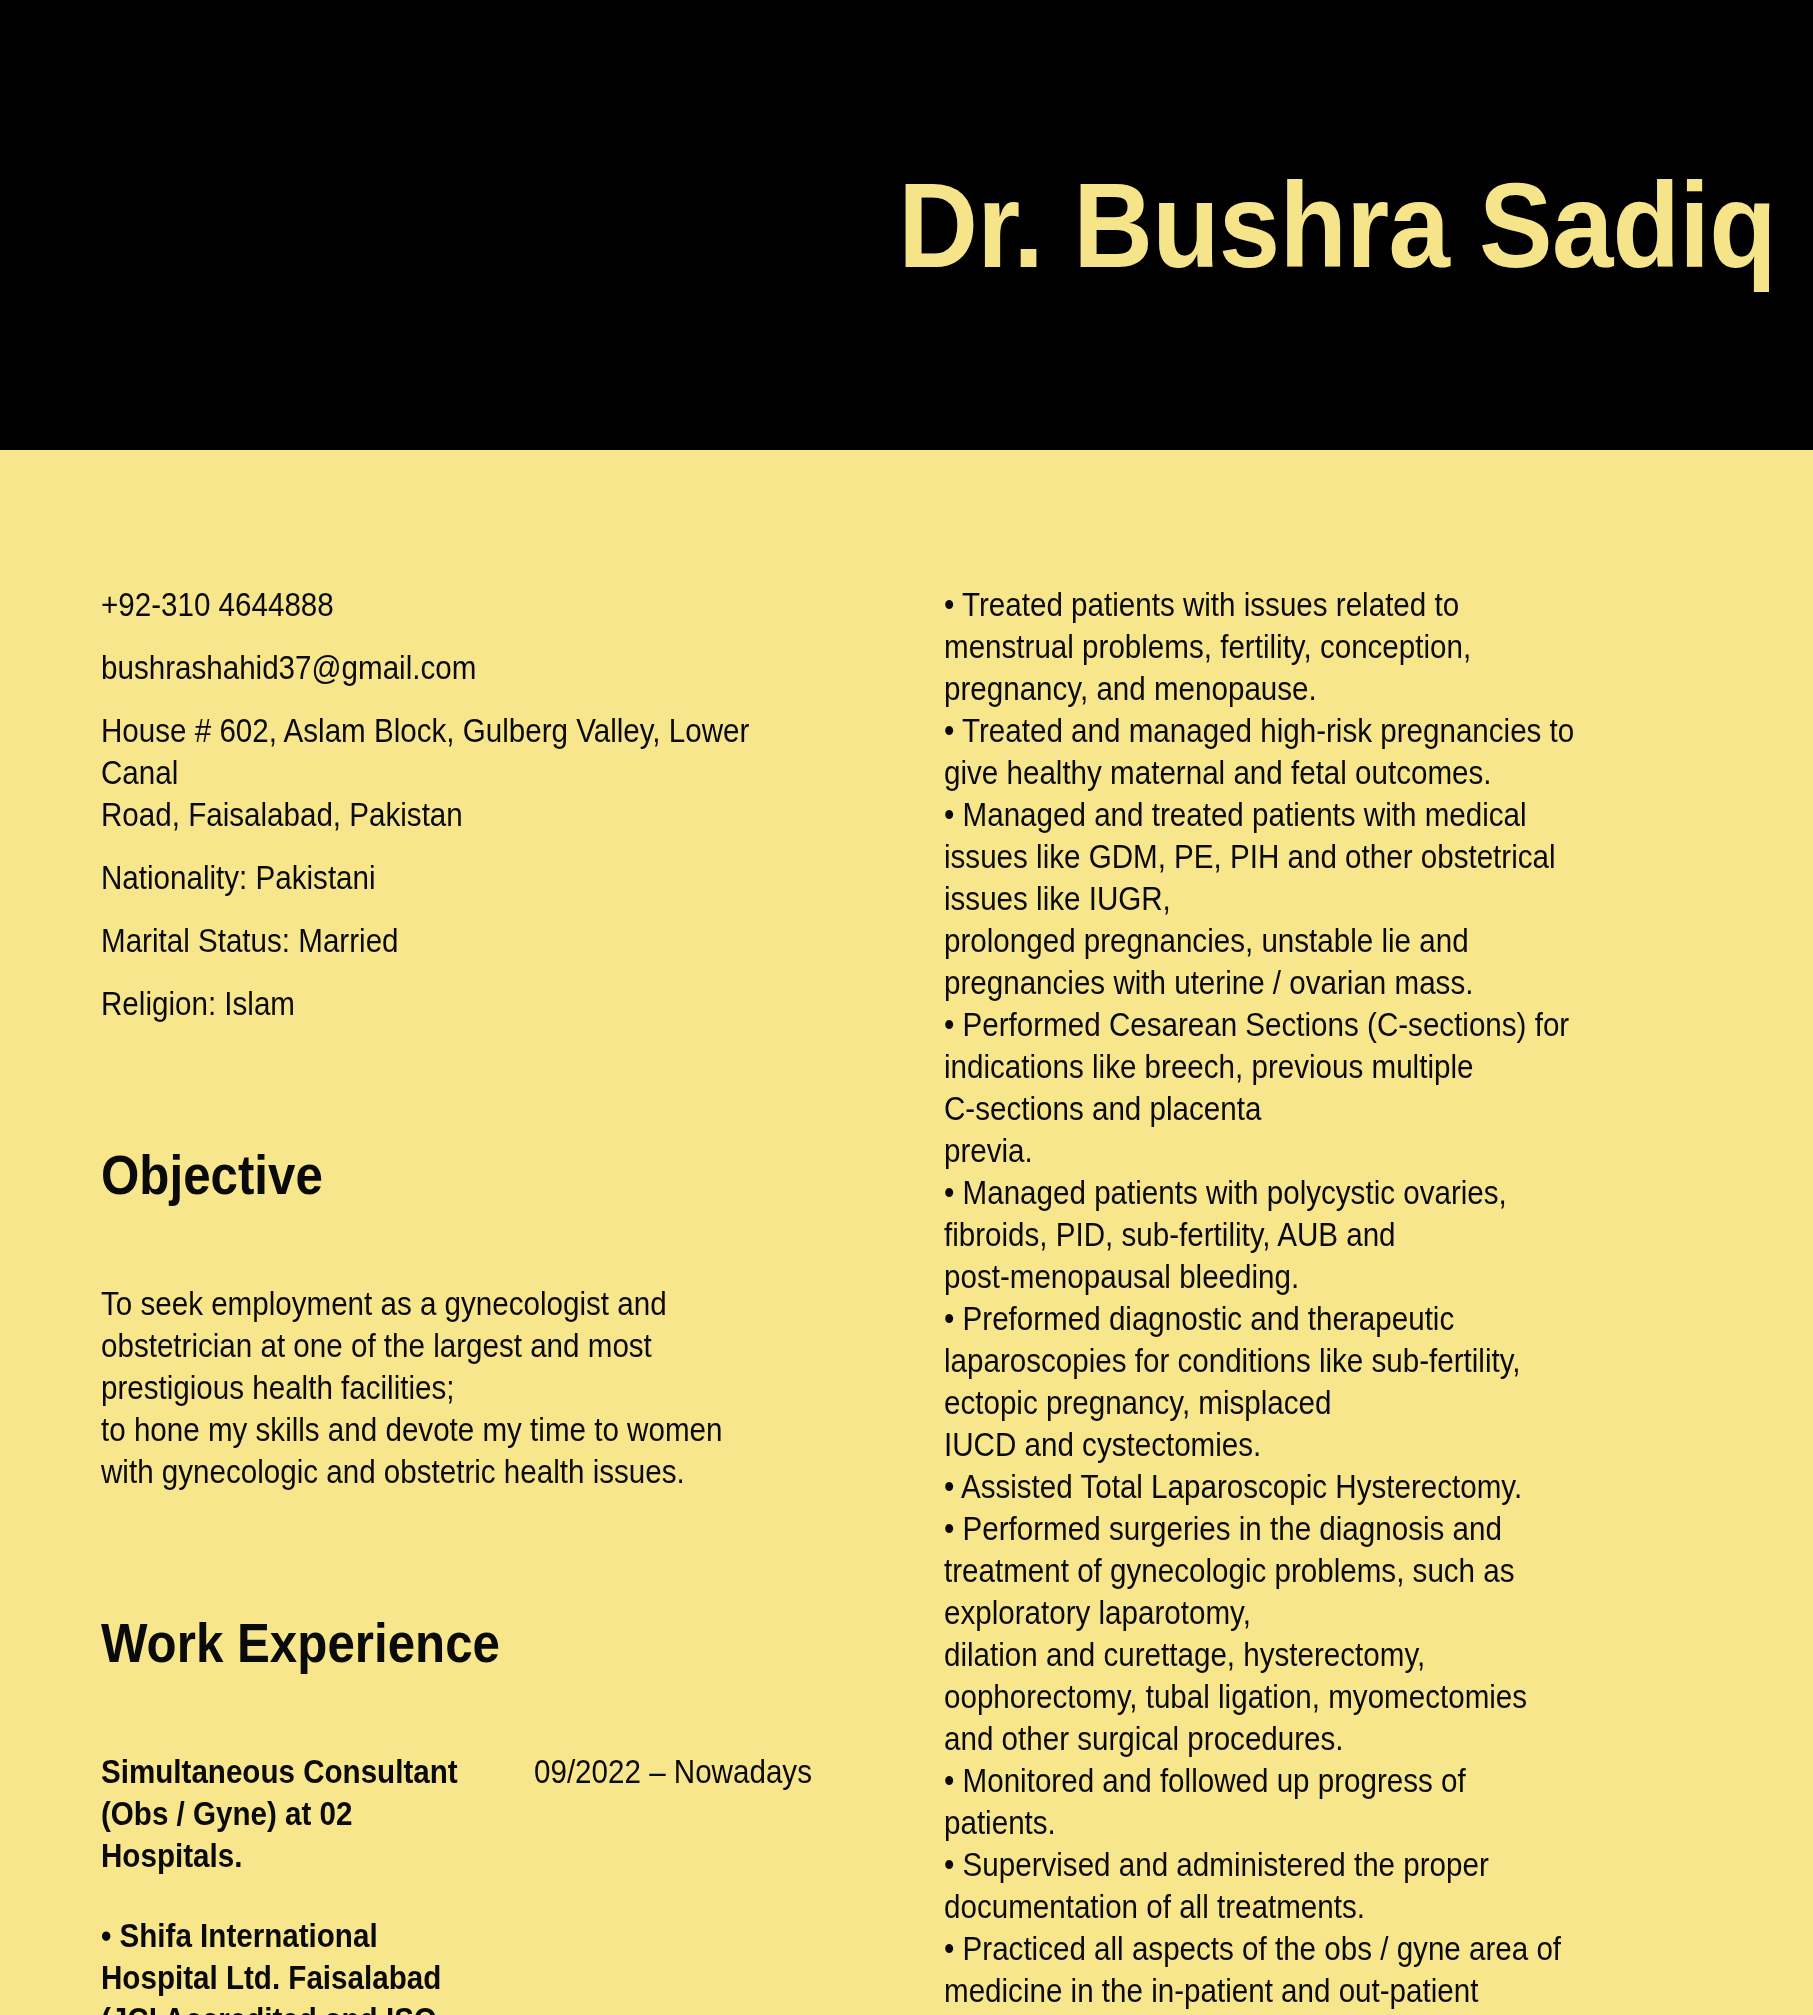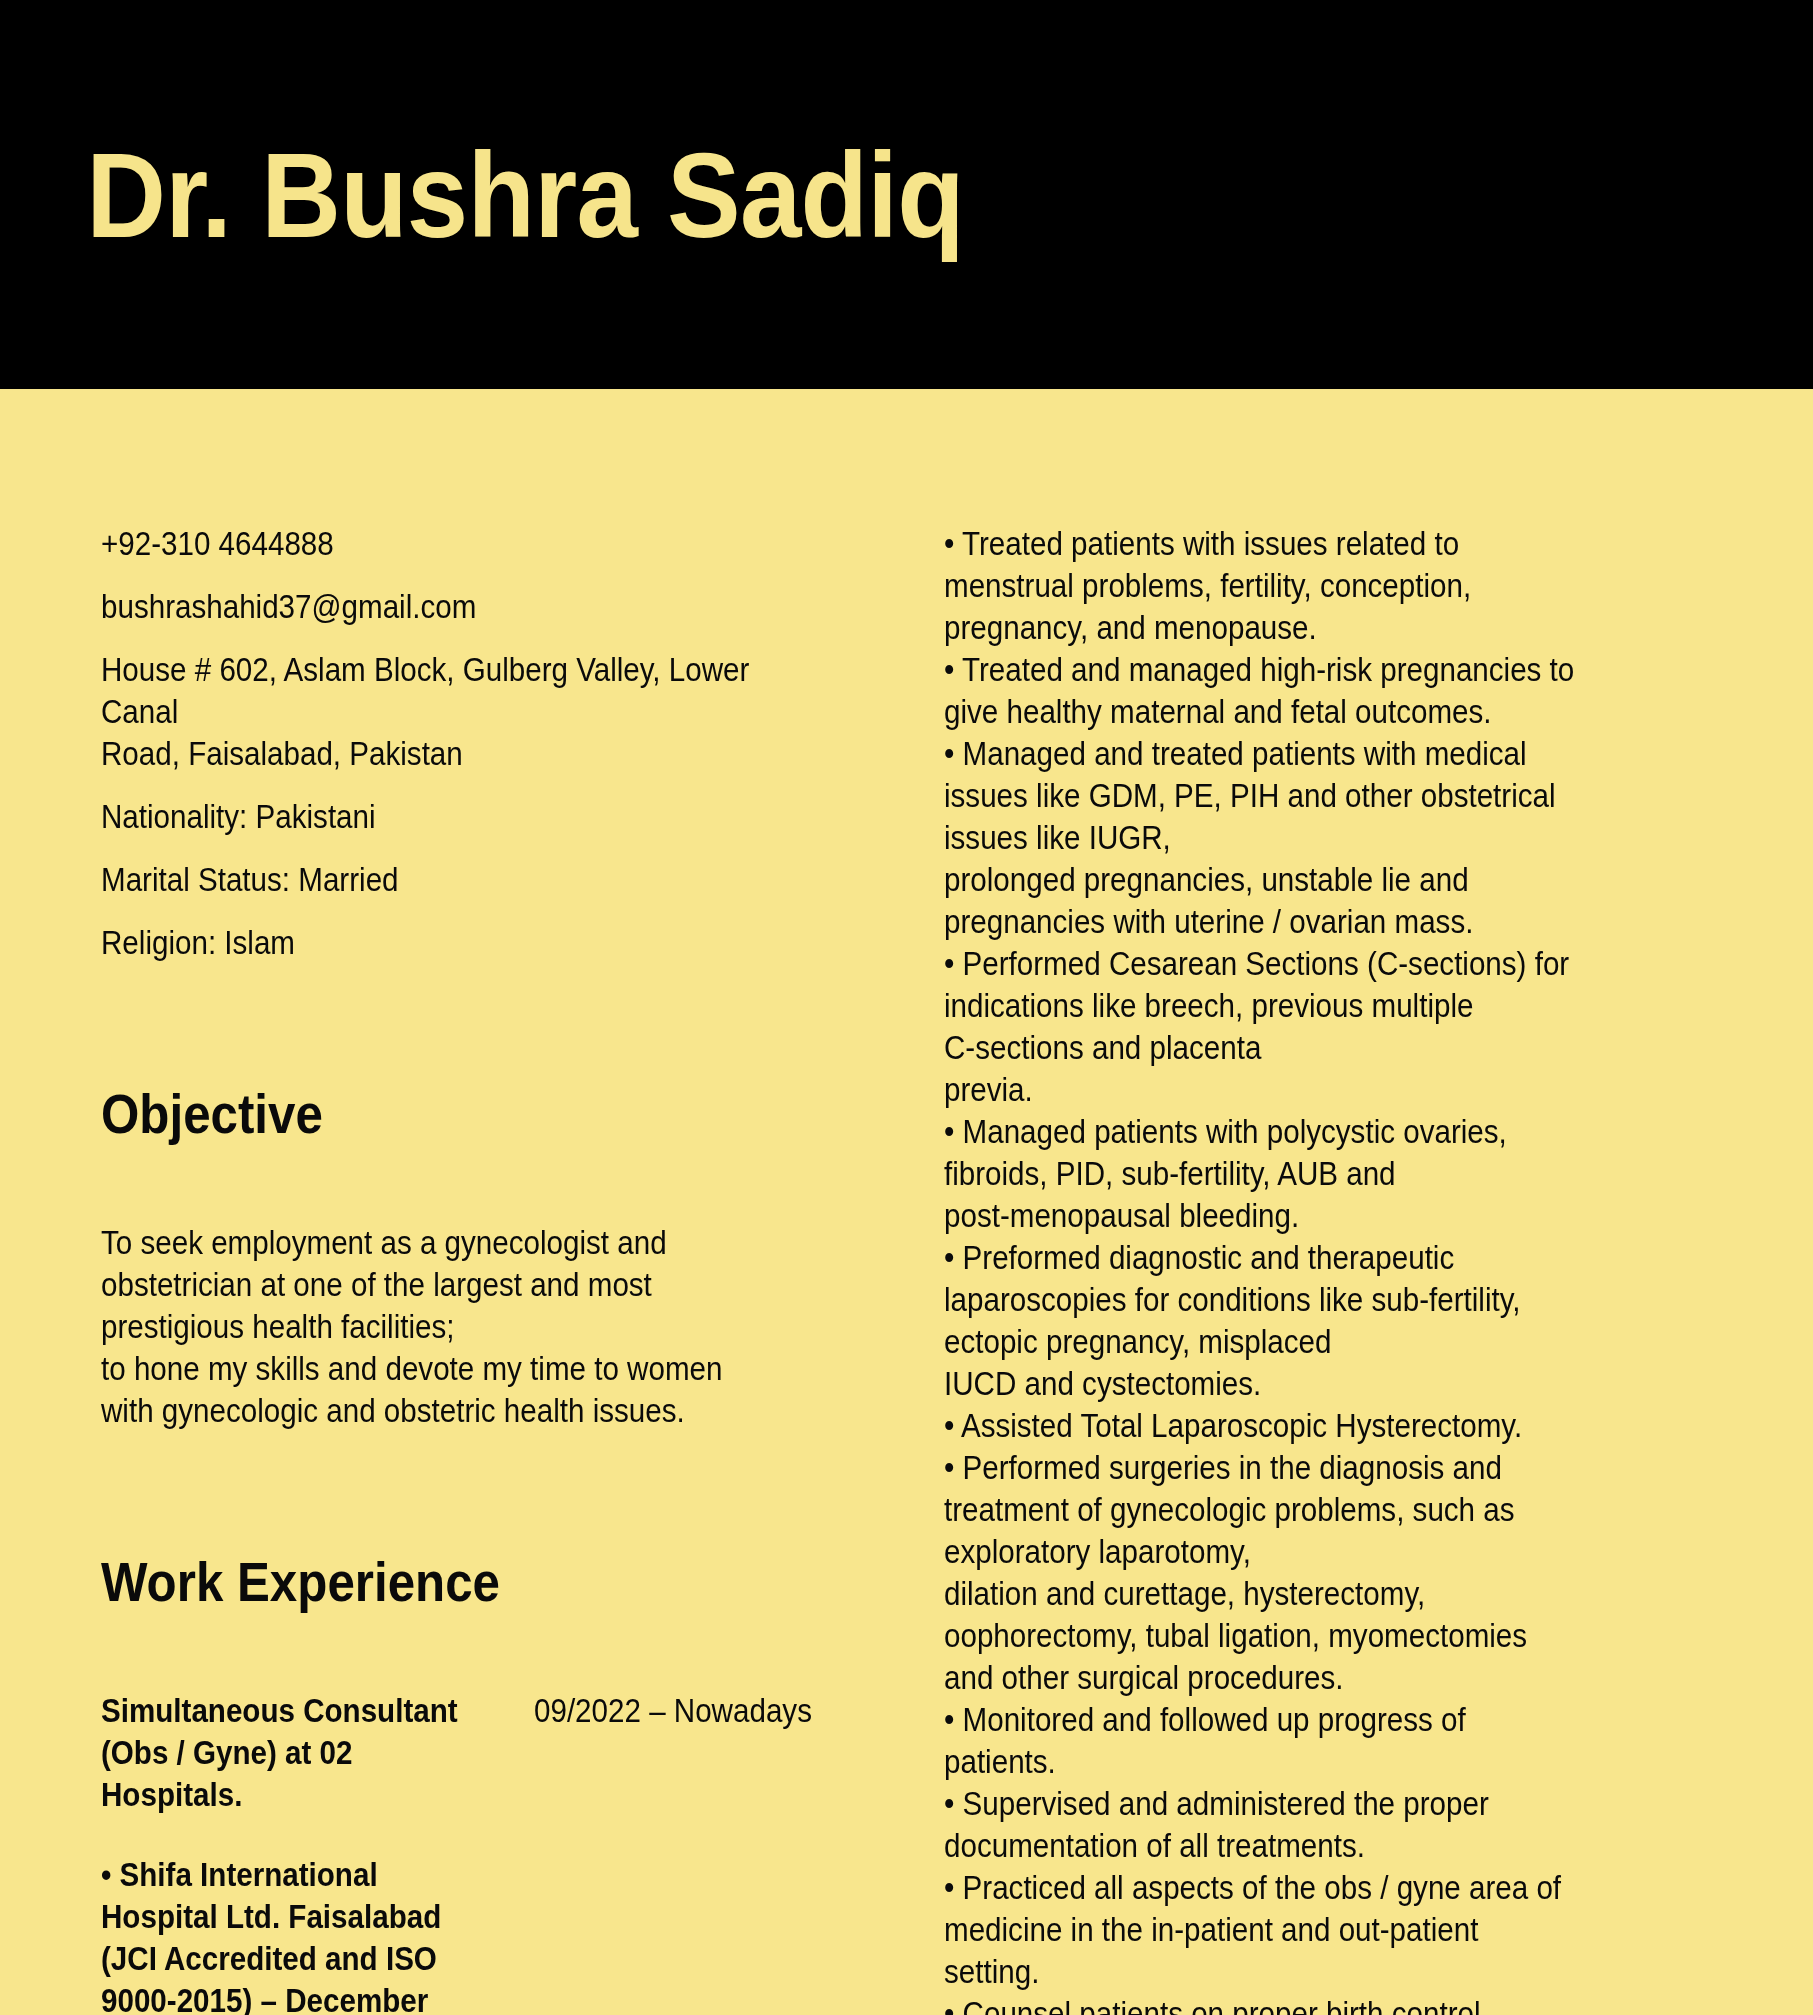--- a/index.html
+++ b/index.html
@@ -10,26 +10,25 @@
   .page {
     position: relative;
     width: 1814px;
     height: 2564px;
     background: #F8E68D;
     overflow: hidden;
     font-family: "Liberation Sans", "DejaVu Sans", sans-serif;
     color: #0A0A0A;
   }
   .header {
-    height: 389px;
+    height: 450px;
     background: #000000;
     display: flex;
     align-items: center;
-    justify-content: flex-start;
-    padding-left: 48px;
+    justify-content: flex-end;
   }
   .title {
     margin: 0;
     font-size: 120px;
     font-weight: 700;
     line-height: 1;
     color: #F6E48B;
     white-space: pre;
     transform: scaleX(0.92);
     transform-origin: 50% 50%;

